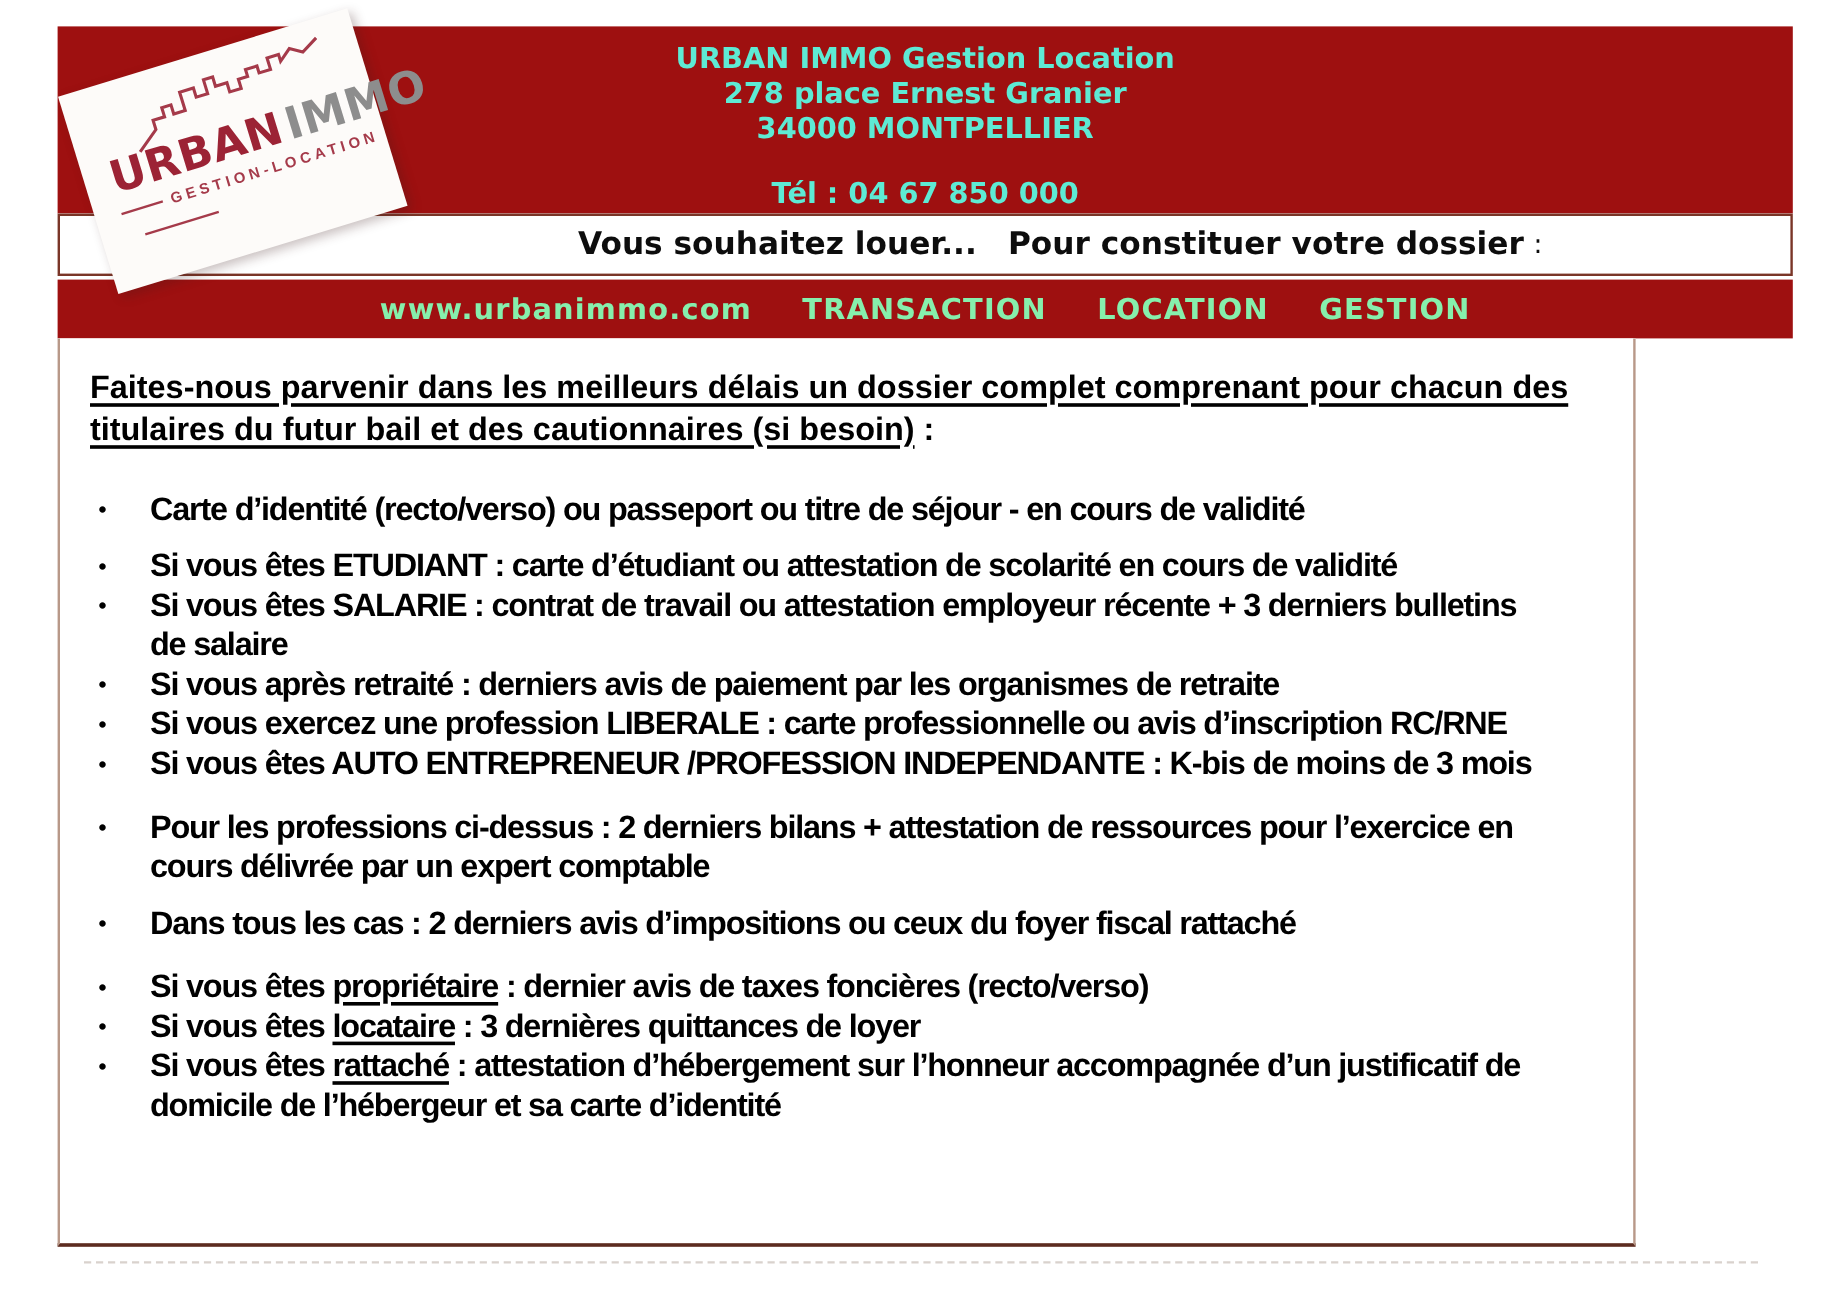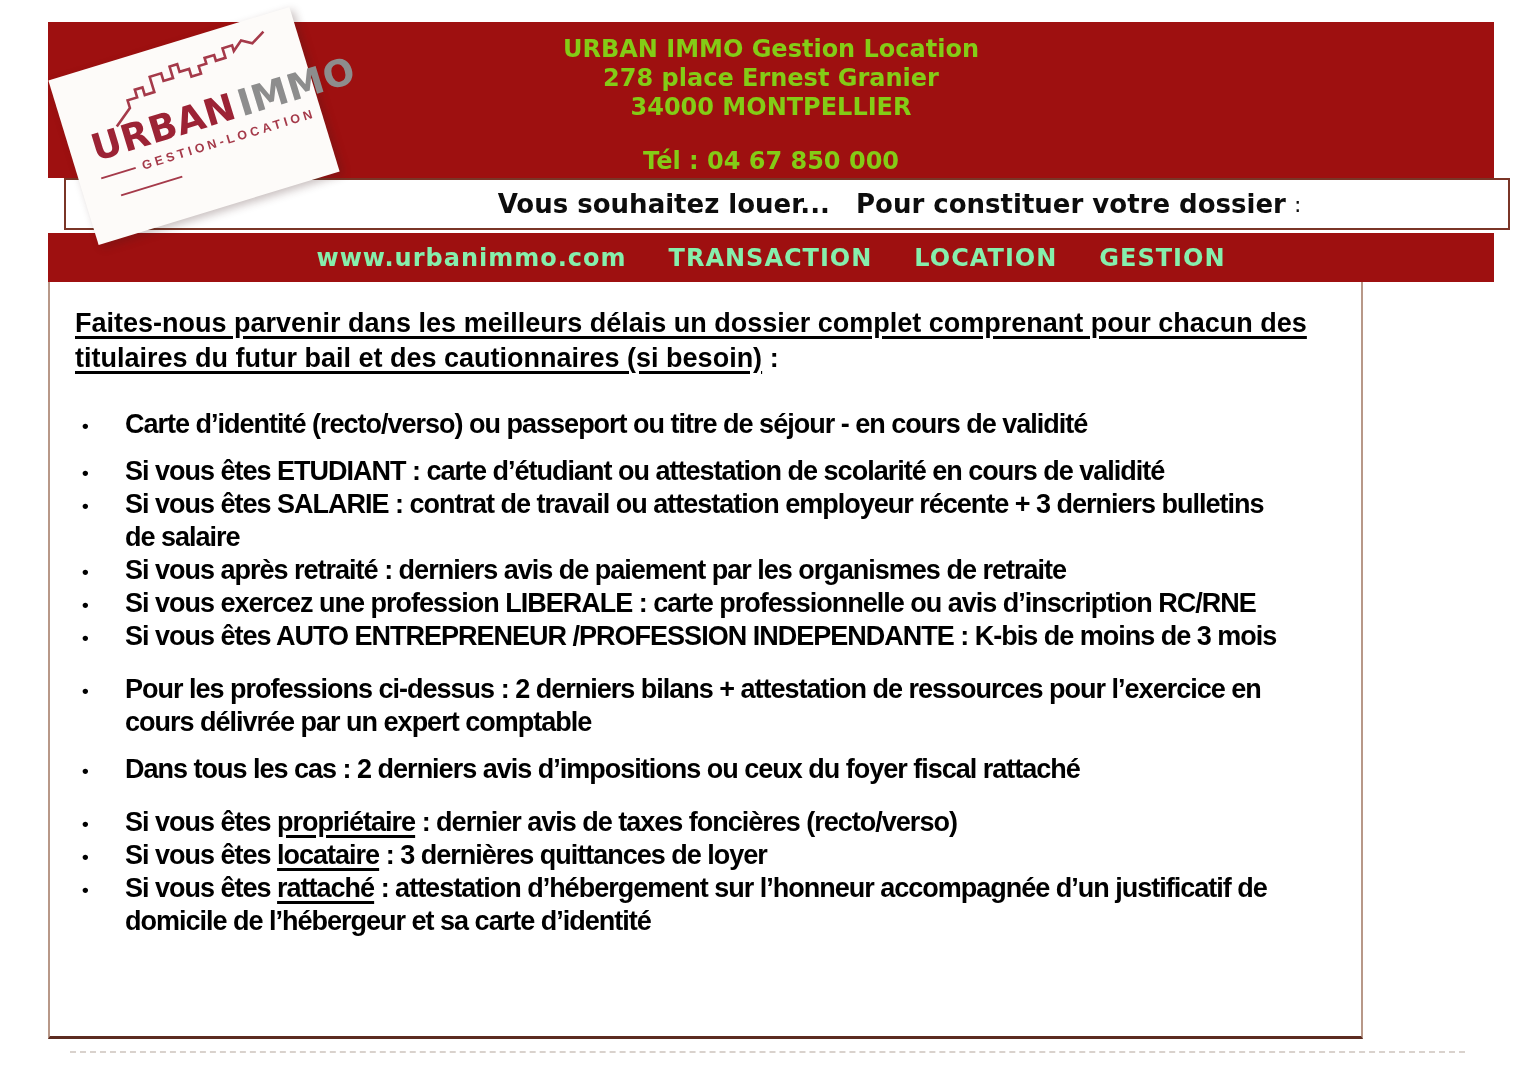--- a/index.html
+++ b/index.html
@@ -3,35 +3,34 @@
 <meta charset="utf-8">
 <style>
   html,body{margin:0;padding:0;background:#ffffff;}
   .page{
     position:relative;width:1527px;height:1080px;background:#ffffff;
     font-family:"Liberation Sans",sans-serif;overflow:hidden;
   }
   
   .band-header{
     position:absolute;left:48px;top:22px;width:1446px;height:156px;
-    background:#9e1010;color:#84cc16;text-align:center;
+    background:#9e1010;color:#5eead4;text-align:center;
     font-family:"DejaVu Sans",sans-serif;font-weight:bold;font-size:24px;
     padding-top:13px;box-sizing:border-box;
   }
   .hline{line-height:29px;}
   .hspacer{height:25px;}
   
   .band-subtitle{
     position:absolute;left:48px;top:178px;width:1446px;height:52px;
     background:#ffffff;border:2px solid #7a3527;box-sizing:border-box;
     display:flex;align-items:center;justify-content:center;
     padding-left:225px;color:#0d0d0d;
     font-family:"DejaVu Sans",sans-serif;font-weight:bold;font-size:26px;
     white-space:pre;
-    margin-left:16px;
   }
   .sub-right{margin-left:26px;}
   .sub-colon{margin-left:8px;font-size:22px;font-weight:normal;}
   
   .band-nav{
     position:absolute;left:48px;top:233px;width:1446px;height:49px;
     background:#9e1010;color:#86efac;
     display:flex;align-items:center;justify-content:center;gap:42px;
     font-family:"DejaVu Sans",sans-serif;font-weight:bold;font-size:24px;
     letter-spacing:1px;

